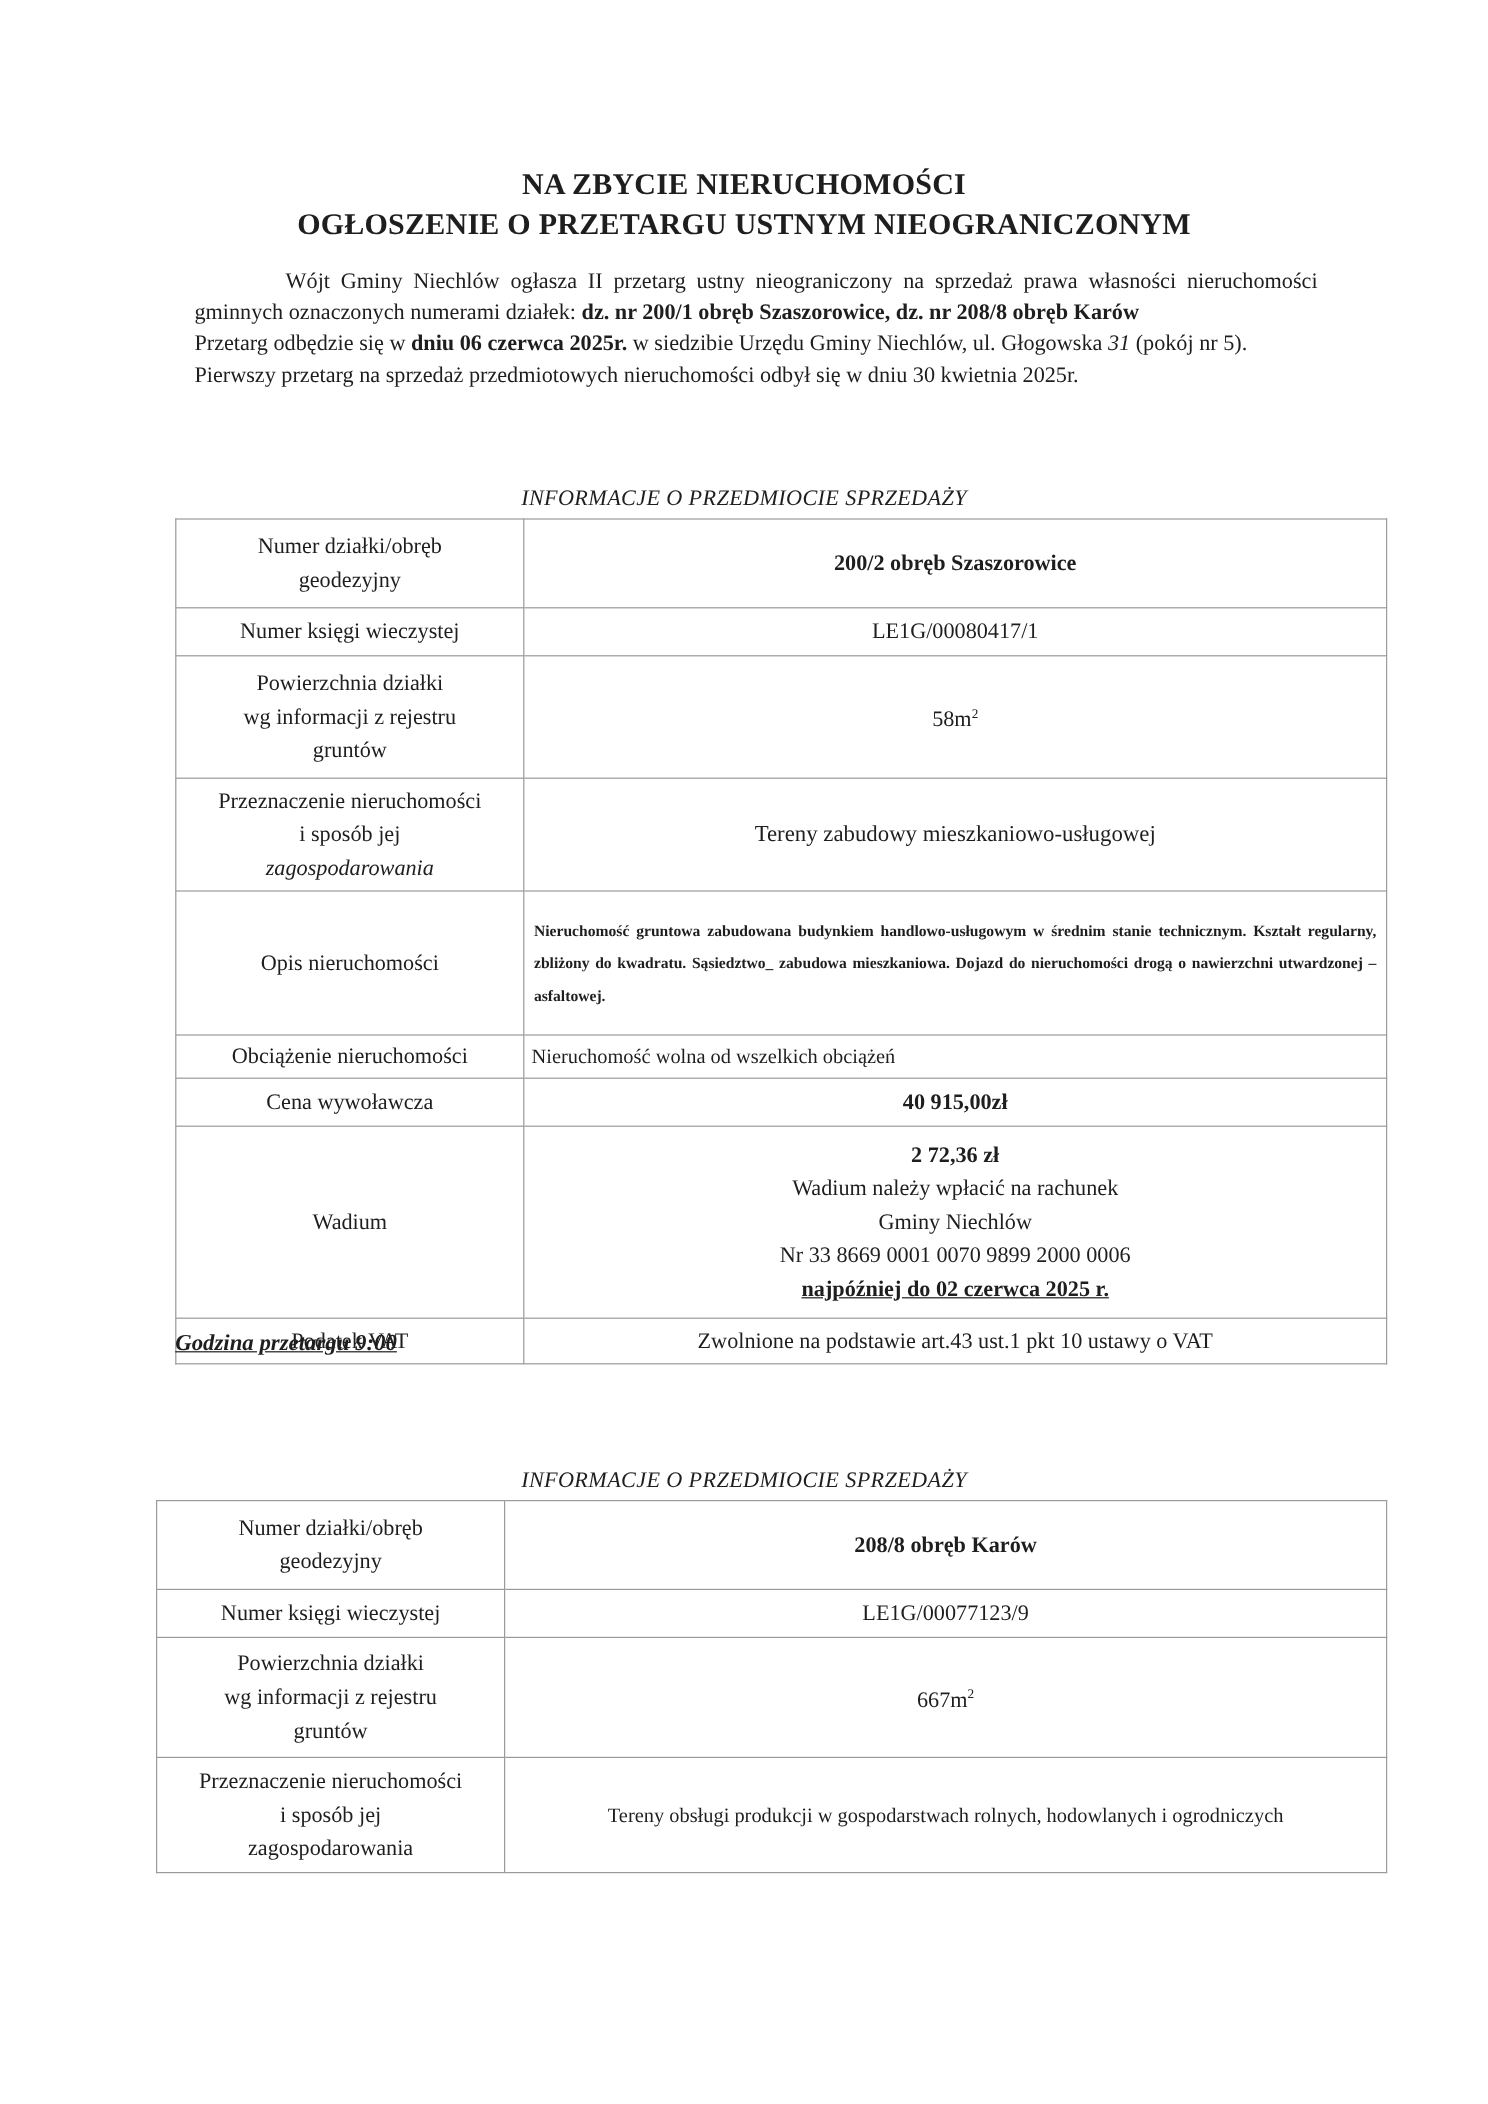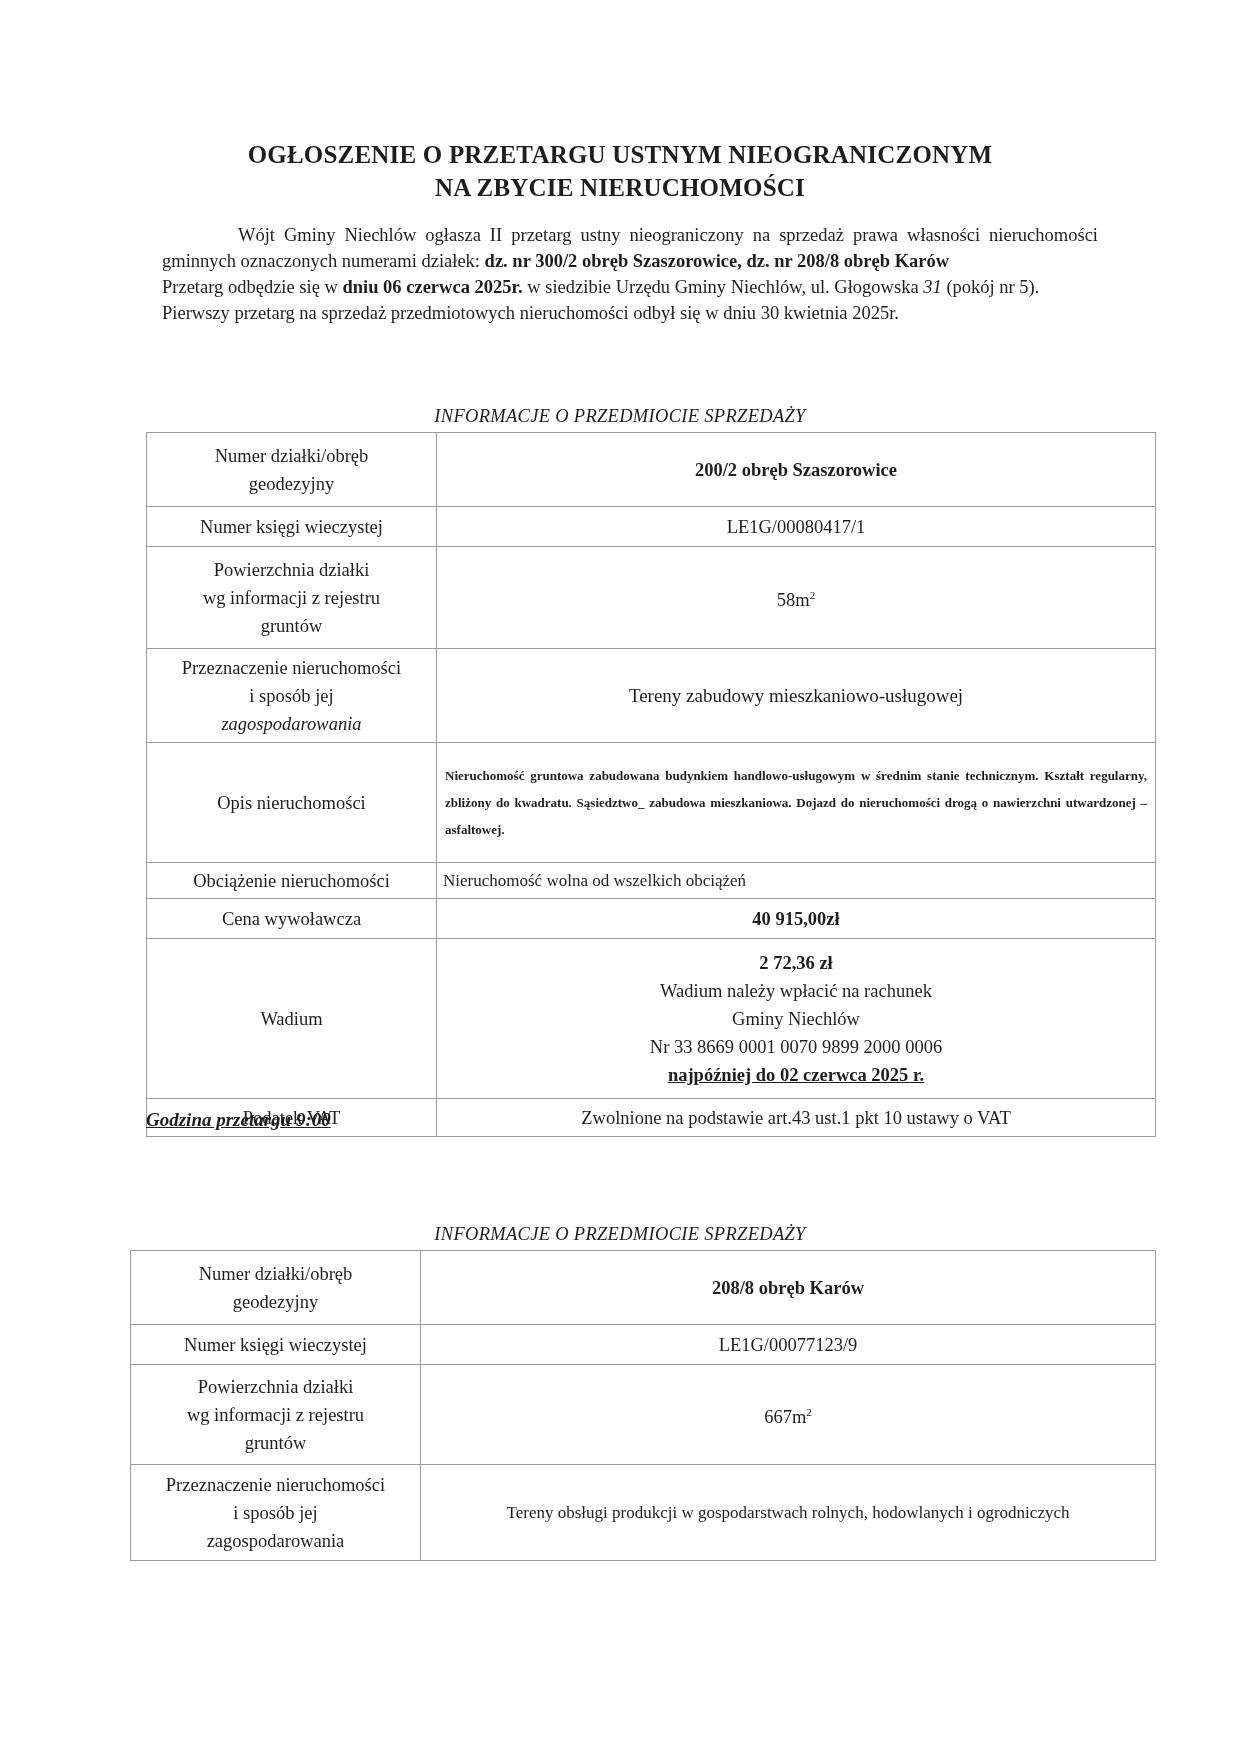--- a/index.html
+++ b/index.html
@@ -43,26 +43,26 @@
   .godzina {
     position: absolute; left: 146px; top: 1109px;
     font-style: italic; font-weight: bold; text-decoration: underline;
     font-size: 19px;
   }
 </style>
 </head>
 <body>
 
 <div class="title">
+  <div>NA ZBYCIE NIERUCHOMOŚCI</div>
   <div>OGŁOSZENIE O PRZETARGU USTNYM NIEOGRANICZONYM</div>
-  <div>NA ZBYCIE NIERUCHOMOŚCI</div>
 </div>
 
 <div class="intro">
-  <p class="indent"><span>Wójt Gminy Niechlów ogłasza II przetarg ustny nieograniczony na sprzedaż prawa własności nieruchomości gminnych oznaczonych numerami działek: </span><b>dz. nr 300/2 obręb Szaszorowice, dz. nr 208/8 obręb Karów</b></p>
+  <p class="indent"><span>Wójt Gminy Niechlów ogłasza II przetarg ustny nieograniczony na sprzedaż prawa własności nieruchomości gminnych oznaczonych numerami działek: </span><b>dz. nr 200/1 obręb Szaszorowice, dz. nr 208/8 obręb Karów</b></p>
   <p><span>Przetarg odbędzie się w </span><b>dniu 06 czerwca 2025r.</b><span> w siedzibie Urzędu Gminy Niechlów, ul. Głogowska </span><i>31</i><span> (pokój nr 5).</span></p>
   <p>Pierwszy przetarg na sprzedaż przedmiotowych nieruchomości odbył się w dniu 30 kwietnia 2025r.</p>
 </div>
 
 <div class="section-caption" style="top:406px;">INFORMACJE O PRZEDMIOCIE SPRZEDAŻY</div>
 
 <table class="info" style="left:146px; top:432px; width:1010px;">
   <tbody>
       <tr style="height:74px;">
     <td class="lbl">

